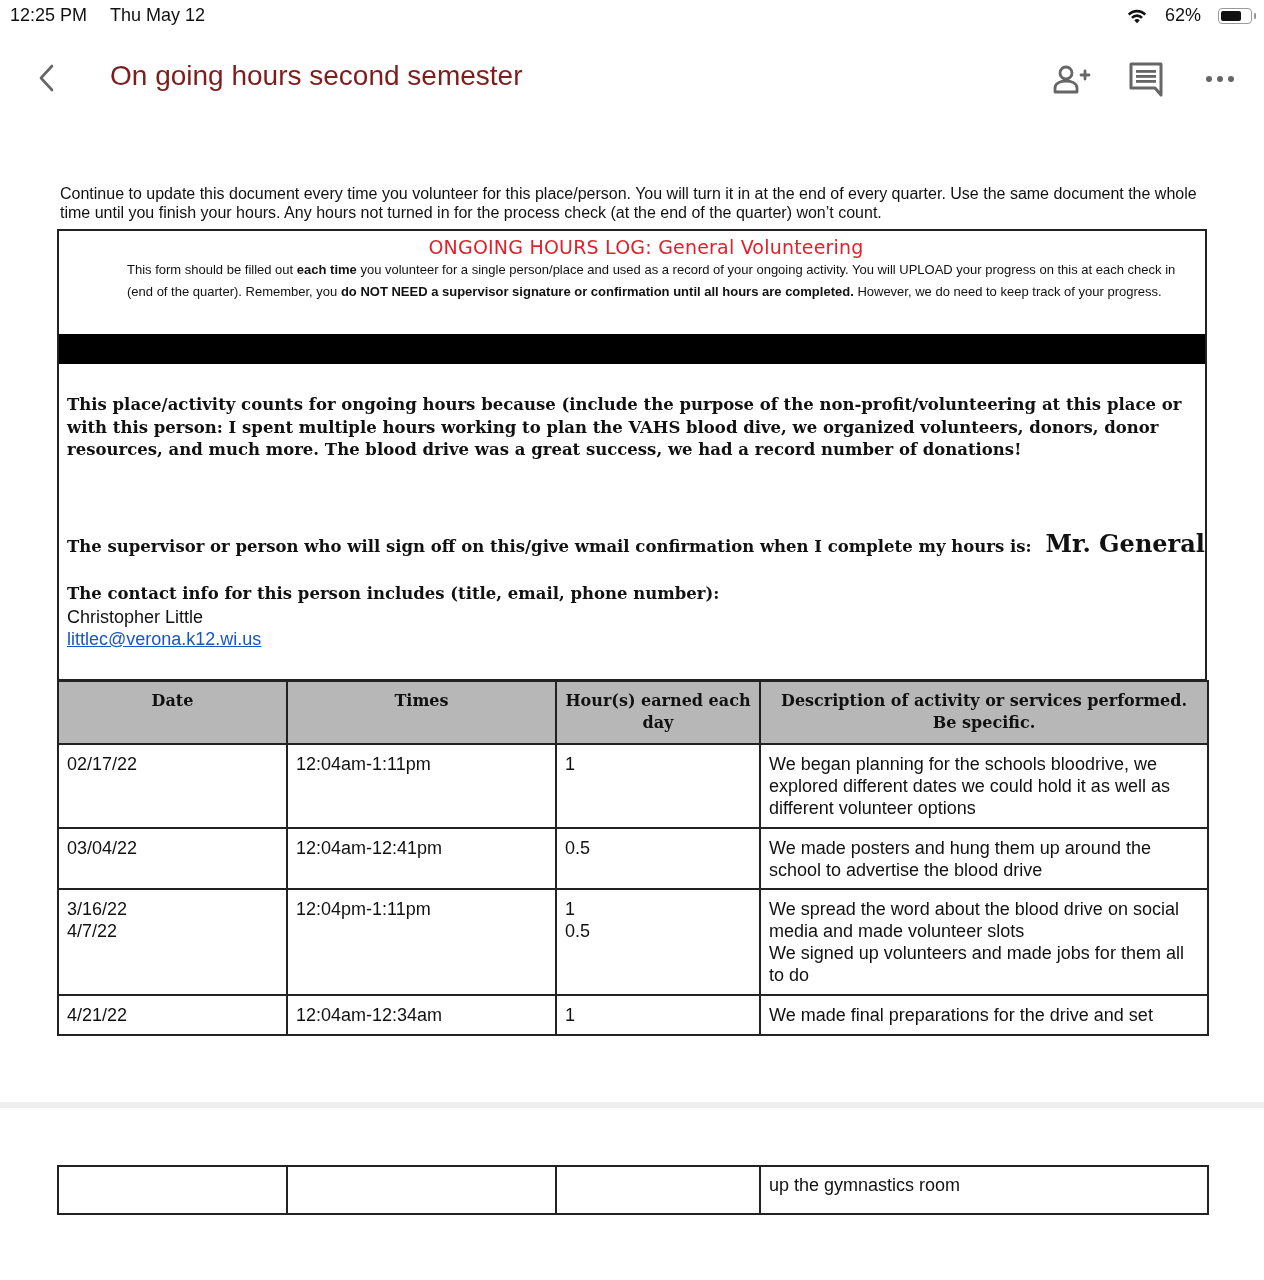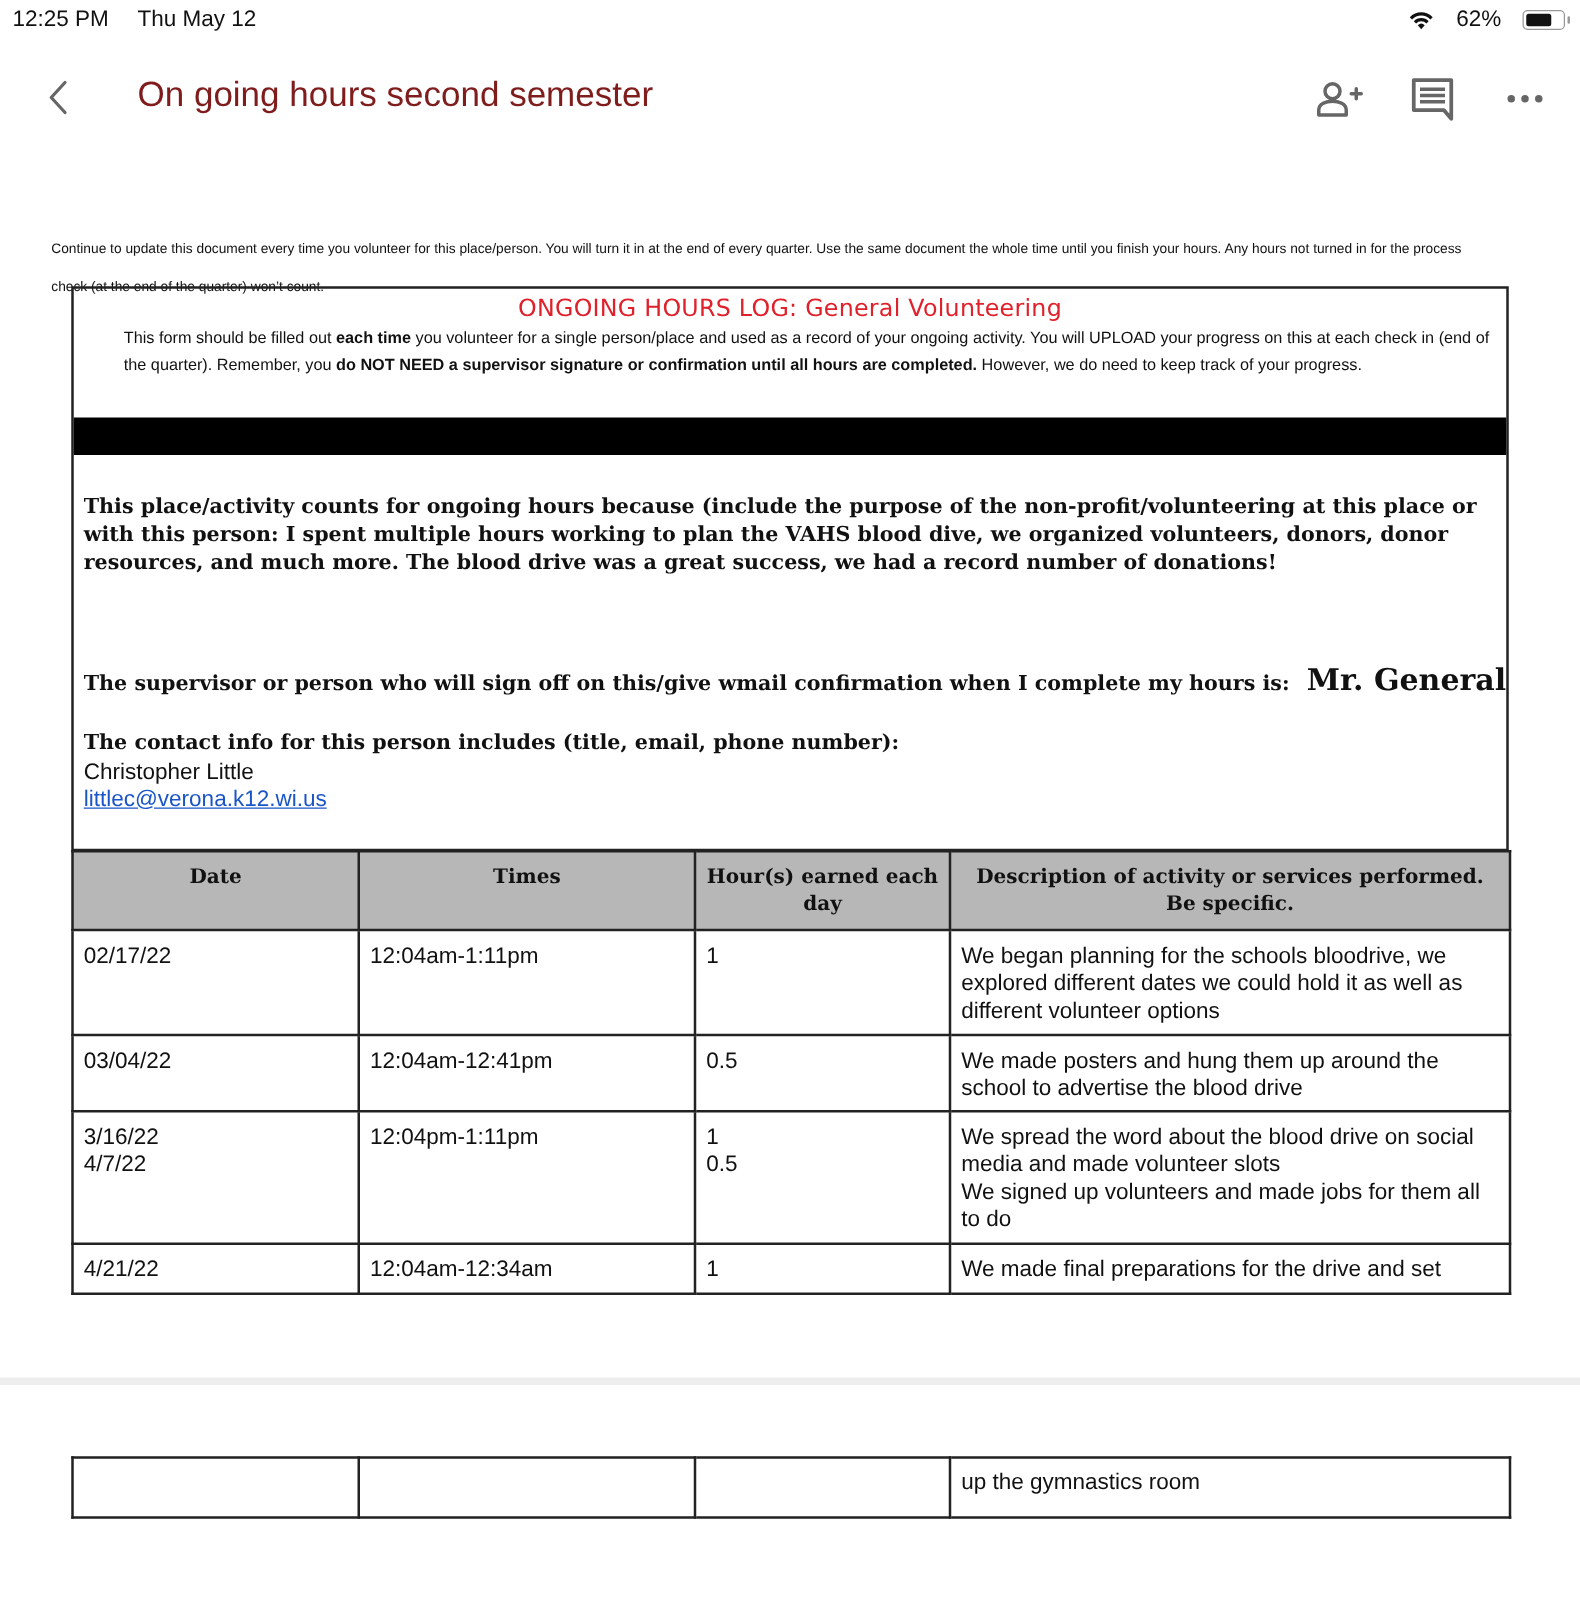--- a/index.html
+++ b/index.html
@@ -18,23 +18,23 @@
 
   
   .app-bar { position: absolute; top: 40px; left: 0; width: 1264px; height: 76px; }
   .back-button { position: absolute; left: 30px; top: 20px; width: 34px; height: 36px; cursor: pointer; }
   .doc-title { position: absolute; left: 110px; top: 20px; font-size: 28px; color: #7f1d1d; }
   .appbar-actions { position: absolute; right: 0; top: 18px; height: 42px; }
   .act-btn { position: absolute; top: 0; width: 44px; height: 42px; cursor: pointer; display: flex; align-items: center; justify-content: center; }
 
   
   .doc { position: absolute; left: 0; top: 116px; width: 1264px; }
-  .intro { position: absolute; left: 41px; top: 68px; width: 1150px; font-size: 11px; line-height: 31px; color: #111; }
-
-  .form-box { position: absolute; left: 57px; top: 113px; width: 1150px; height: 452px; border: 2px solid #222; }
+  .intro { position: absolute; left: 60px; top: 68px; width: 1150px; font-size: 16px; line-height: 19px; color: #111; }
+
+  .form-box { position: absolute; left: 57px; top: 113px; width: 1150px; height: 452px; border: 2px solid #222; padding-left: 28px; }
   .form-title { text-align: center; color: #e0202a; font-size: 20px; margin-top: 4px; line-height: 24px; letter-spacing: 0.2px; font-family: "DejaVu Sans", sans-serif; font-size: 19px; }
   .form-desc { padding: 0 8px; font-size: 13px; line-height: 22px; color: #111; margin-left: 32px; }
   .black-bar { position: absolute; left: 0; top: 103px; width: 100%; height: 30px; background: #000; }
 
   .serif { font-family: "DejaVu Serif", "Liberation Serif", serif; font-weight: bold; color: #111; }
   .work-block { position: absolute; left: 8px; top: 163px; width: 1135px; font-size: 16.5px; line-height: 22.5px; }
   .supervisor-line { position: absolute; left: 8px; top: 298px; font-size: 16.5px; white-space: nowrap; }
   .supervisor-name { font-size: 24px; margin-left: 8px; }
   .contact-block { position: absolute; left: 8px; top: 352px; font-size: 16.5px; line-height: 22.5px; }
   .contact-plain { font-family: "Liberation Sans", sans-serif; font-weight: normal; font-size: 18px; color: #111; line-height: 22.5px; }

